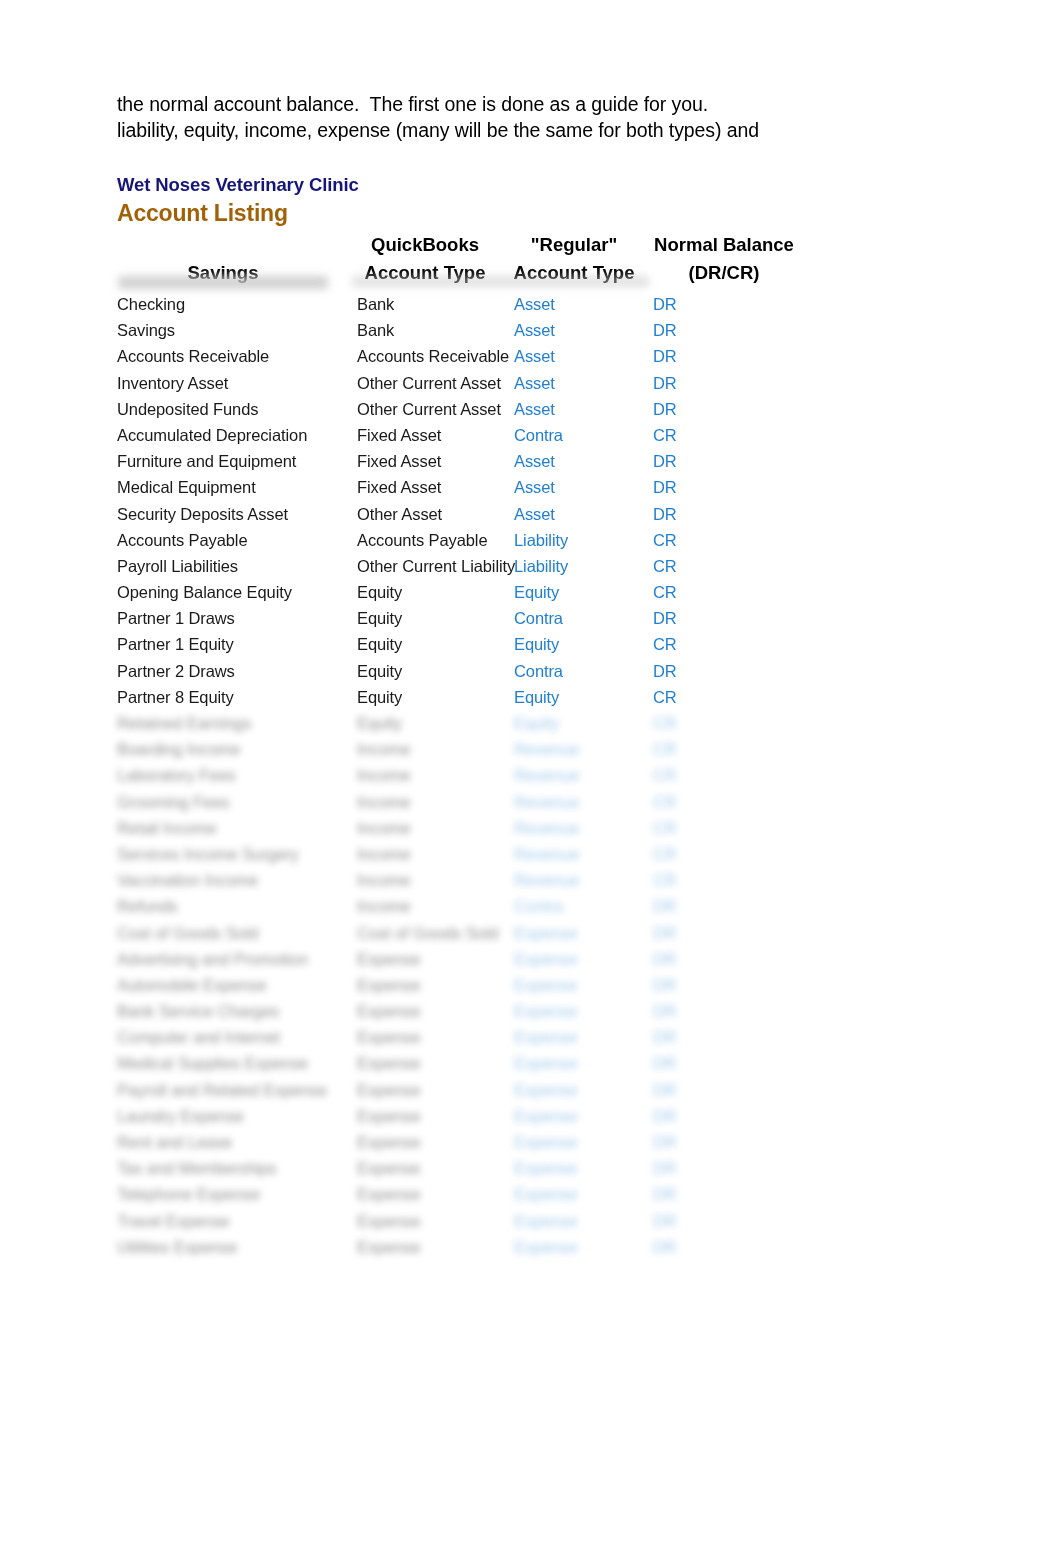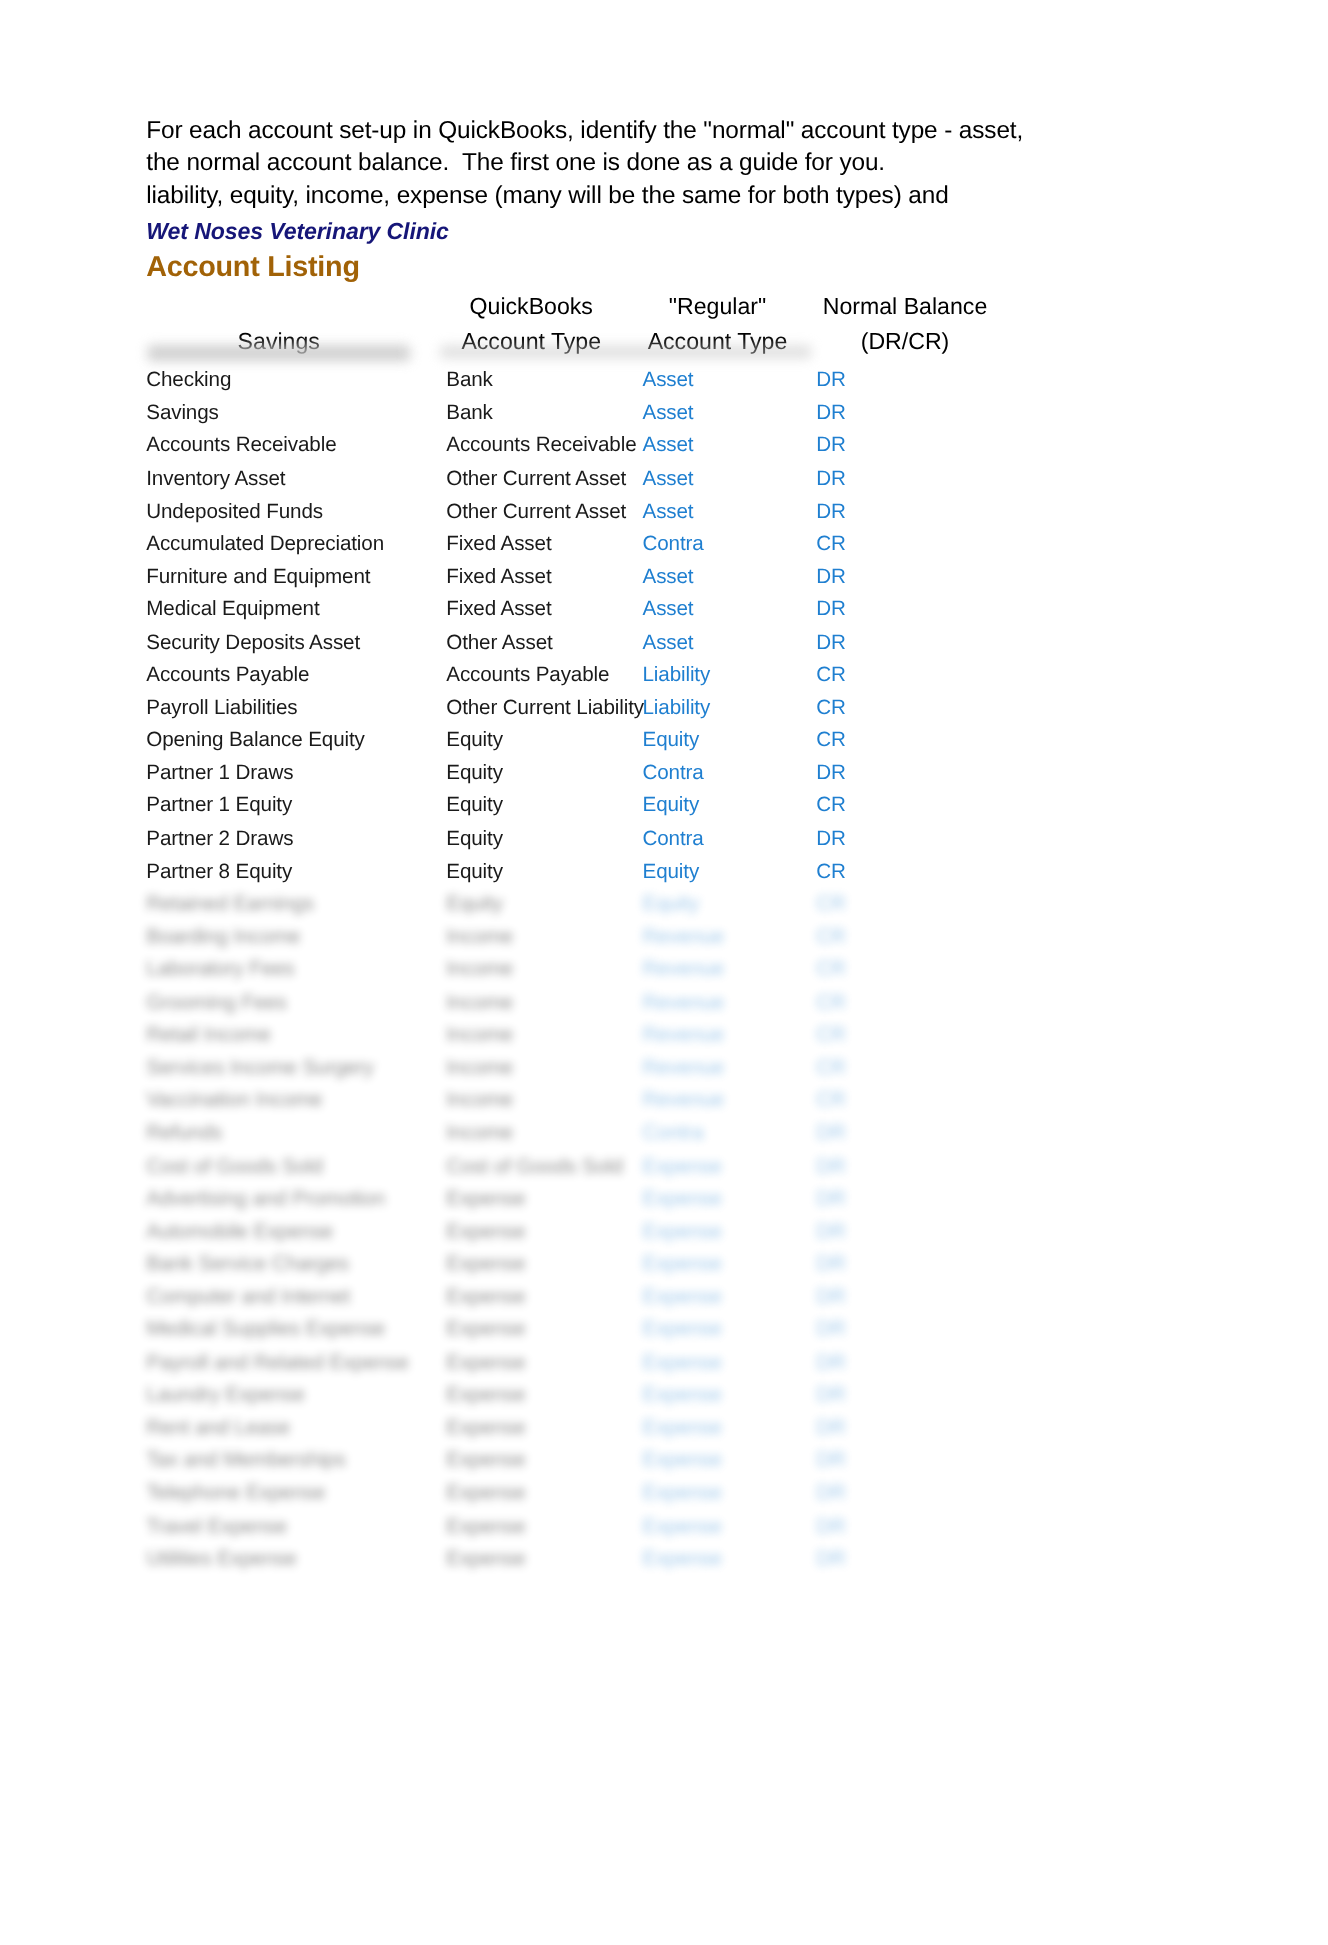--- a/index.html
+++ b/index.html
@@ -39,21 +39,20 @@
 
   
   .company-name {
     position: absolute;
     left: 117px;
     top: 174px;
     font-size: 18.5px;
     font-weight: bold;
     color: #161678;
     letter-spacing: -0.1px;
-    font-style: italic;
   }
   .report-title {
     position: absolute;
     left: 117px;
     top: 200px;
     font-size: 23px;
     font-weight: bold;
     color: #a16207;
     letter-spacing: -0.2px;
   }
@@ -62,21 +61,21 @@
   .thead {
     position: absolute;
     left: 0;
     top: 232px;
     width: 1062px;
     height: 62px;
   }
   .th {
     position: absolute;
     font-size: 18.5px;
-    font-weight: normal;
+    font-weight: bold;
     color: #000000;
     white-space: pre;
     text-align: center;
   }
   .th-account      { left: 117px;  top: 30px; width: 212px; }
   .th-qb-l1        { left: 357px;  top: 2px;  width: 136px; }
   .th-qb-l2        { left: 357px;  top: 30px; width: 136px; }
   .th-reg-l1       { left: 500px;  top: 2px;  width: 148px; }
   .th-reg-l2       { left: 500px;  top: 30px; width: 148px; }
   .th-bal-l1       { left: 650px;  top: 2px;  width: 148px; }
@@ -126,21 +125,20 @@
   .row.blurred .c-bal {
     opacity: 0.42;
   }
 </style>
 </head>
 <body>
 
 <div class="page">
 
   <div class="intro">
-    <span class="intro-line">For each account set-up in QuickBooks, identify the "normal" account type - asset,</span>
     <span class="intro-line">the normal account balance.  The first one is done as a guide for you.</span>
     <span class="intro-line">liability, equity, income, expense (many will be the same for both types) and</span>
   </div>
 
   <div class="company-name">Wet Noses Veterinary Clinic</div>
   <div class="report-title">Account Listing</div>
 
   <div class="thead">
     <div class="th th-account">Savings</div>
     <div class="th th-qb-l1">QuickBooks</div>

